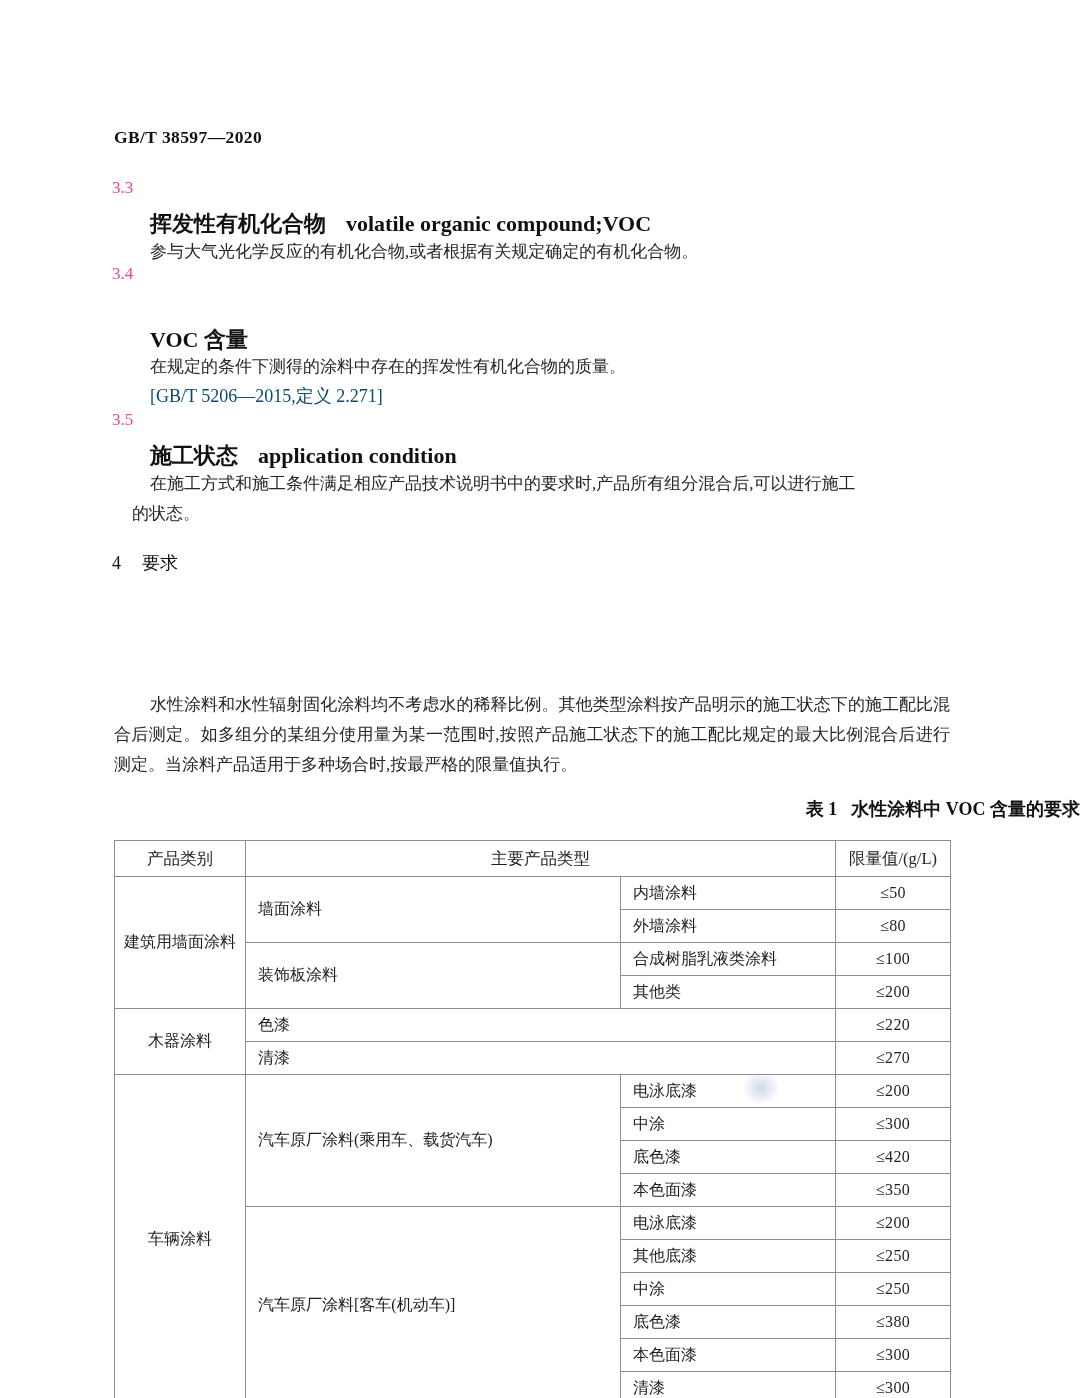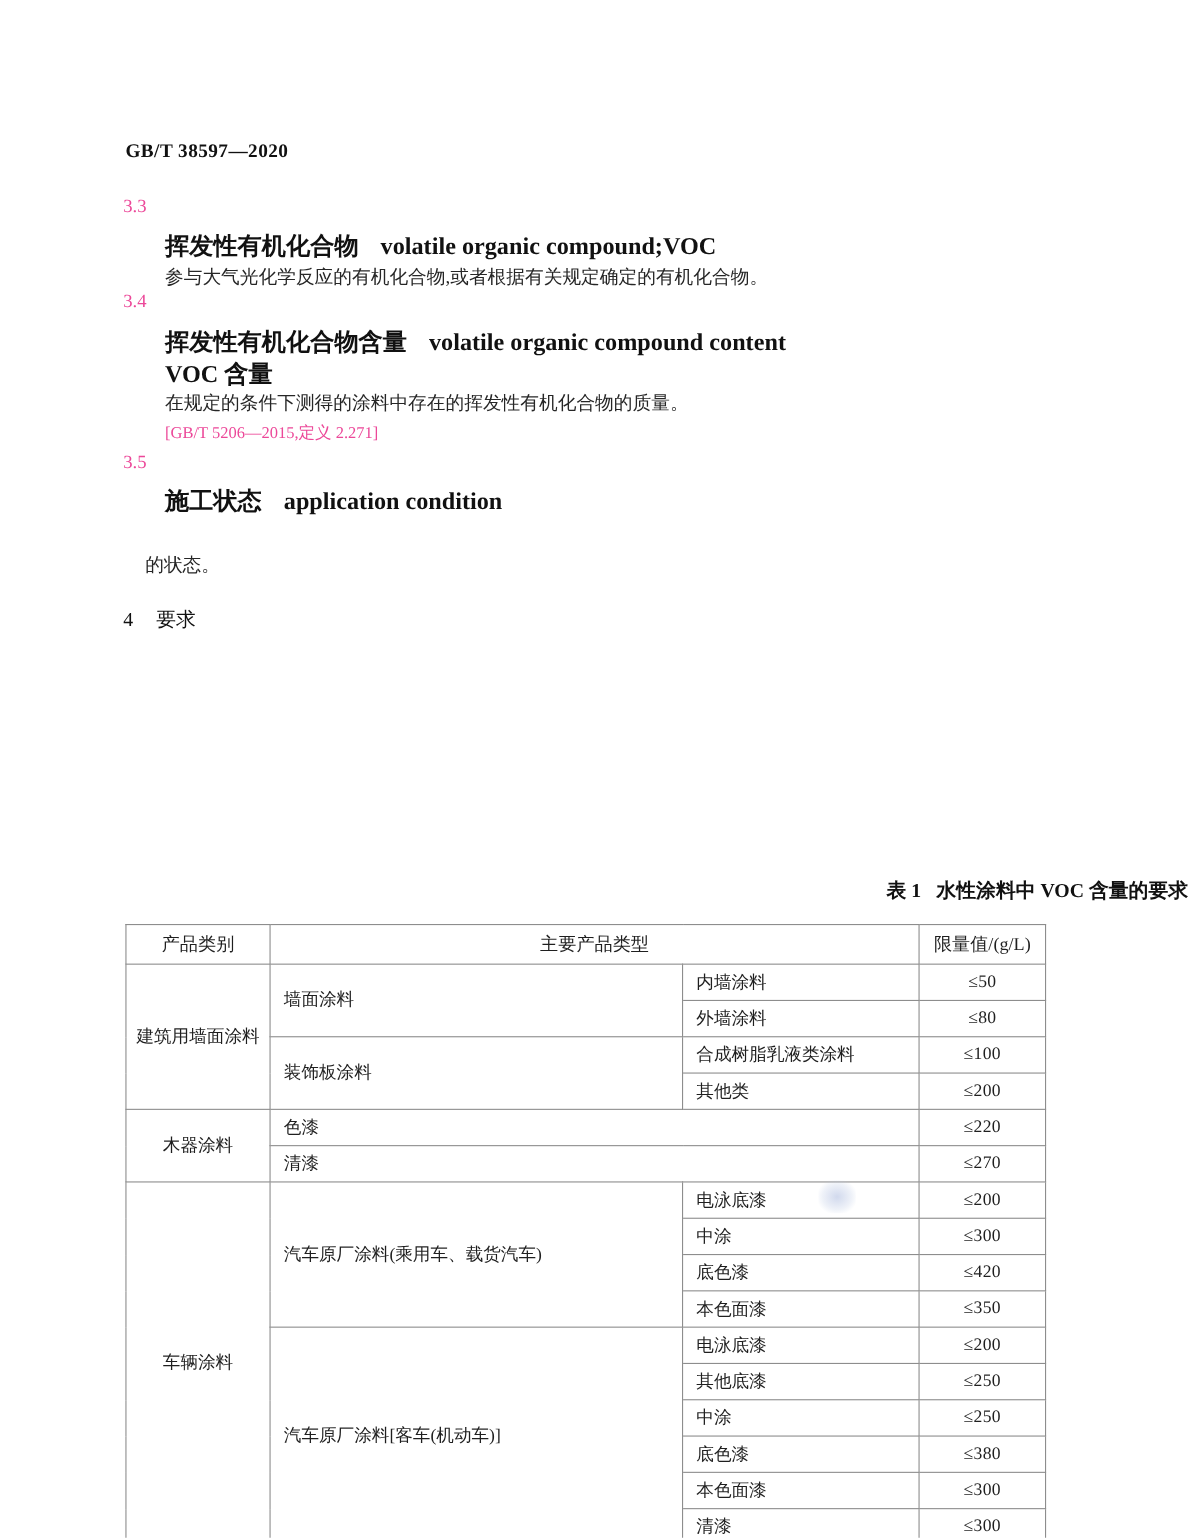--- a/index.html
+++ b/index.html
@@ -65,22 +65,22 @@
     font-size: 17px;
     color: #262626;
     white-space: nowrap;
   }
   .def-line.hang {
     left: 132px;
   }
   .ref-line {
     position: absolute;
     left: 150px;
-    font-size: 15px;
-    color: #ec4899;
+    font-size: 18px;
+    color: #0c4a6e;
     white-space: nowrap;
     text-align: center;
   }
 
   
   .section-head {
     position: absolute;
     left: 112px;
     font-weight: normal;
     font-size: 18px;
@@ -174,37 +174,36 @@
 
   <div class="doc-header">GB/T 38597—2020</div>
 
   <div class="clause-num" style="top:178px;">3.3</div>
   <div class="term-line" style="top:209px;">
     <span>挥发性有机化合物</span><span class="gap"></span><span class="en">volatile organic compound;VOC</span>
   </div>
   <div class="def-line" style="top:240px;">参与大气光化学反应的有机化合物,或者根据有关规定确定的有机化合物。</div>
 
   <div class="clause-num" style="top:264px;">3.4</div>
-  <div class="term-line" style="top:296px;">
-    <span>挥发性有机化合物含量</span><span class="gap"></span><span class="en">volatile organic compound content</span>
-  </div>
   <div class="term-line" style="top:325px;">VOC 含量</div>
   <div class="def-line" style="top:355px;">在规定的条件下测得的涂料中存在的挥发性有机化合物的质量。</div>
   <div class="ref-line" style="top:384px;">[GB/T 5206—2015,定义 2.271]</div>
 
   <div class="clause-num" style="top:410px;">3.5</div>
   <div class="term-line" style="top:441px;">
     <span>施工状态</span><span class="gap"></span><span class="en">application condition</span>
   </div>
+  <div class="def-line" style="top:472px;left:150px;">在施工方式和施工条件满足相应产品技术说明书中的要求时,产品所有组分混合后,可以进行施工</div>
   <div class="def-line hang" style="top:502px;">的状态。</div>
 
   <div class="section-head" style="top:551px;">
     <span class="sec-no">4</span><span>要求</span>
   </div>
 
+  <div class="para" style="top:690px;">水性涂料和水性辐射固化涂料均不考虑水的稀释比例。其他类型涂料按产品明示的施工状态下的施工配比混合后测定。如多组分的某组分使用量为某一范围时,按照产品施工状态下的施工配比规定的最大比例混合后进行测定。当涂料产品适用于多种场合时,按最严格的限量值执行。</div>
 
   <div class="table-title" style="top:797px;">
     <span>表 1</span><span class="tgap"></span><span>水性涂料中 VOC 含量的要求</span>
   </div>
 
   <table class="voc-table">
     <colgroup>
       <col class="col-cat">
         <col class="col-main" style="width: 375px;">
         <col class="col-sub" style="width: 215px;">

